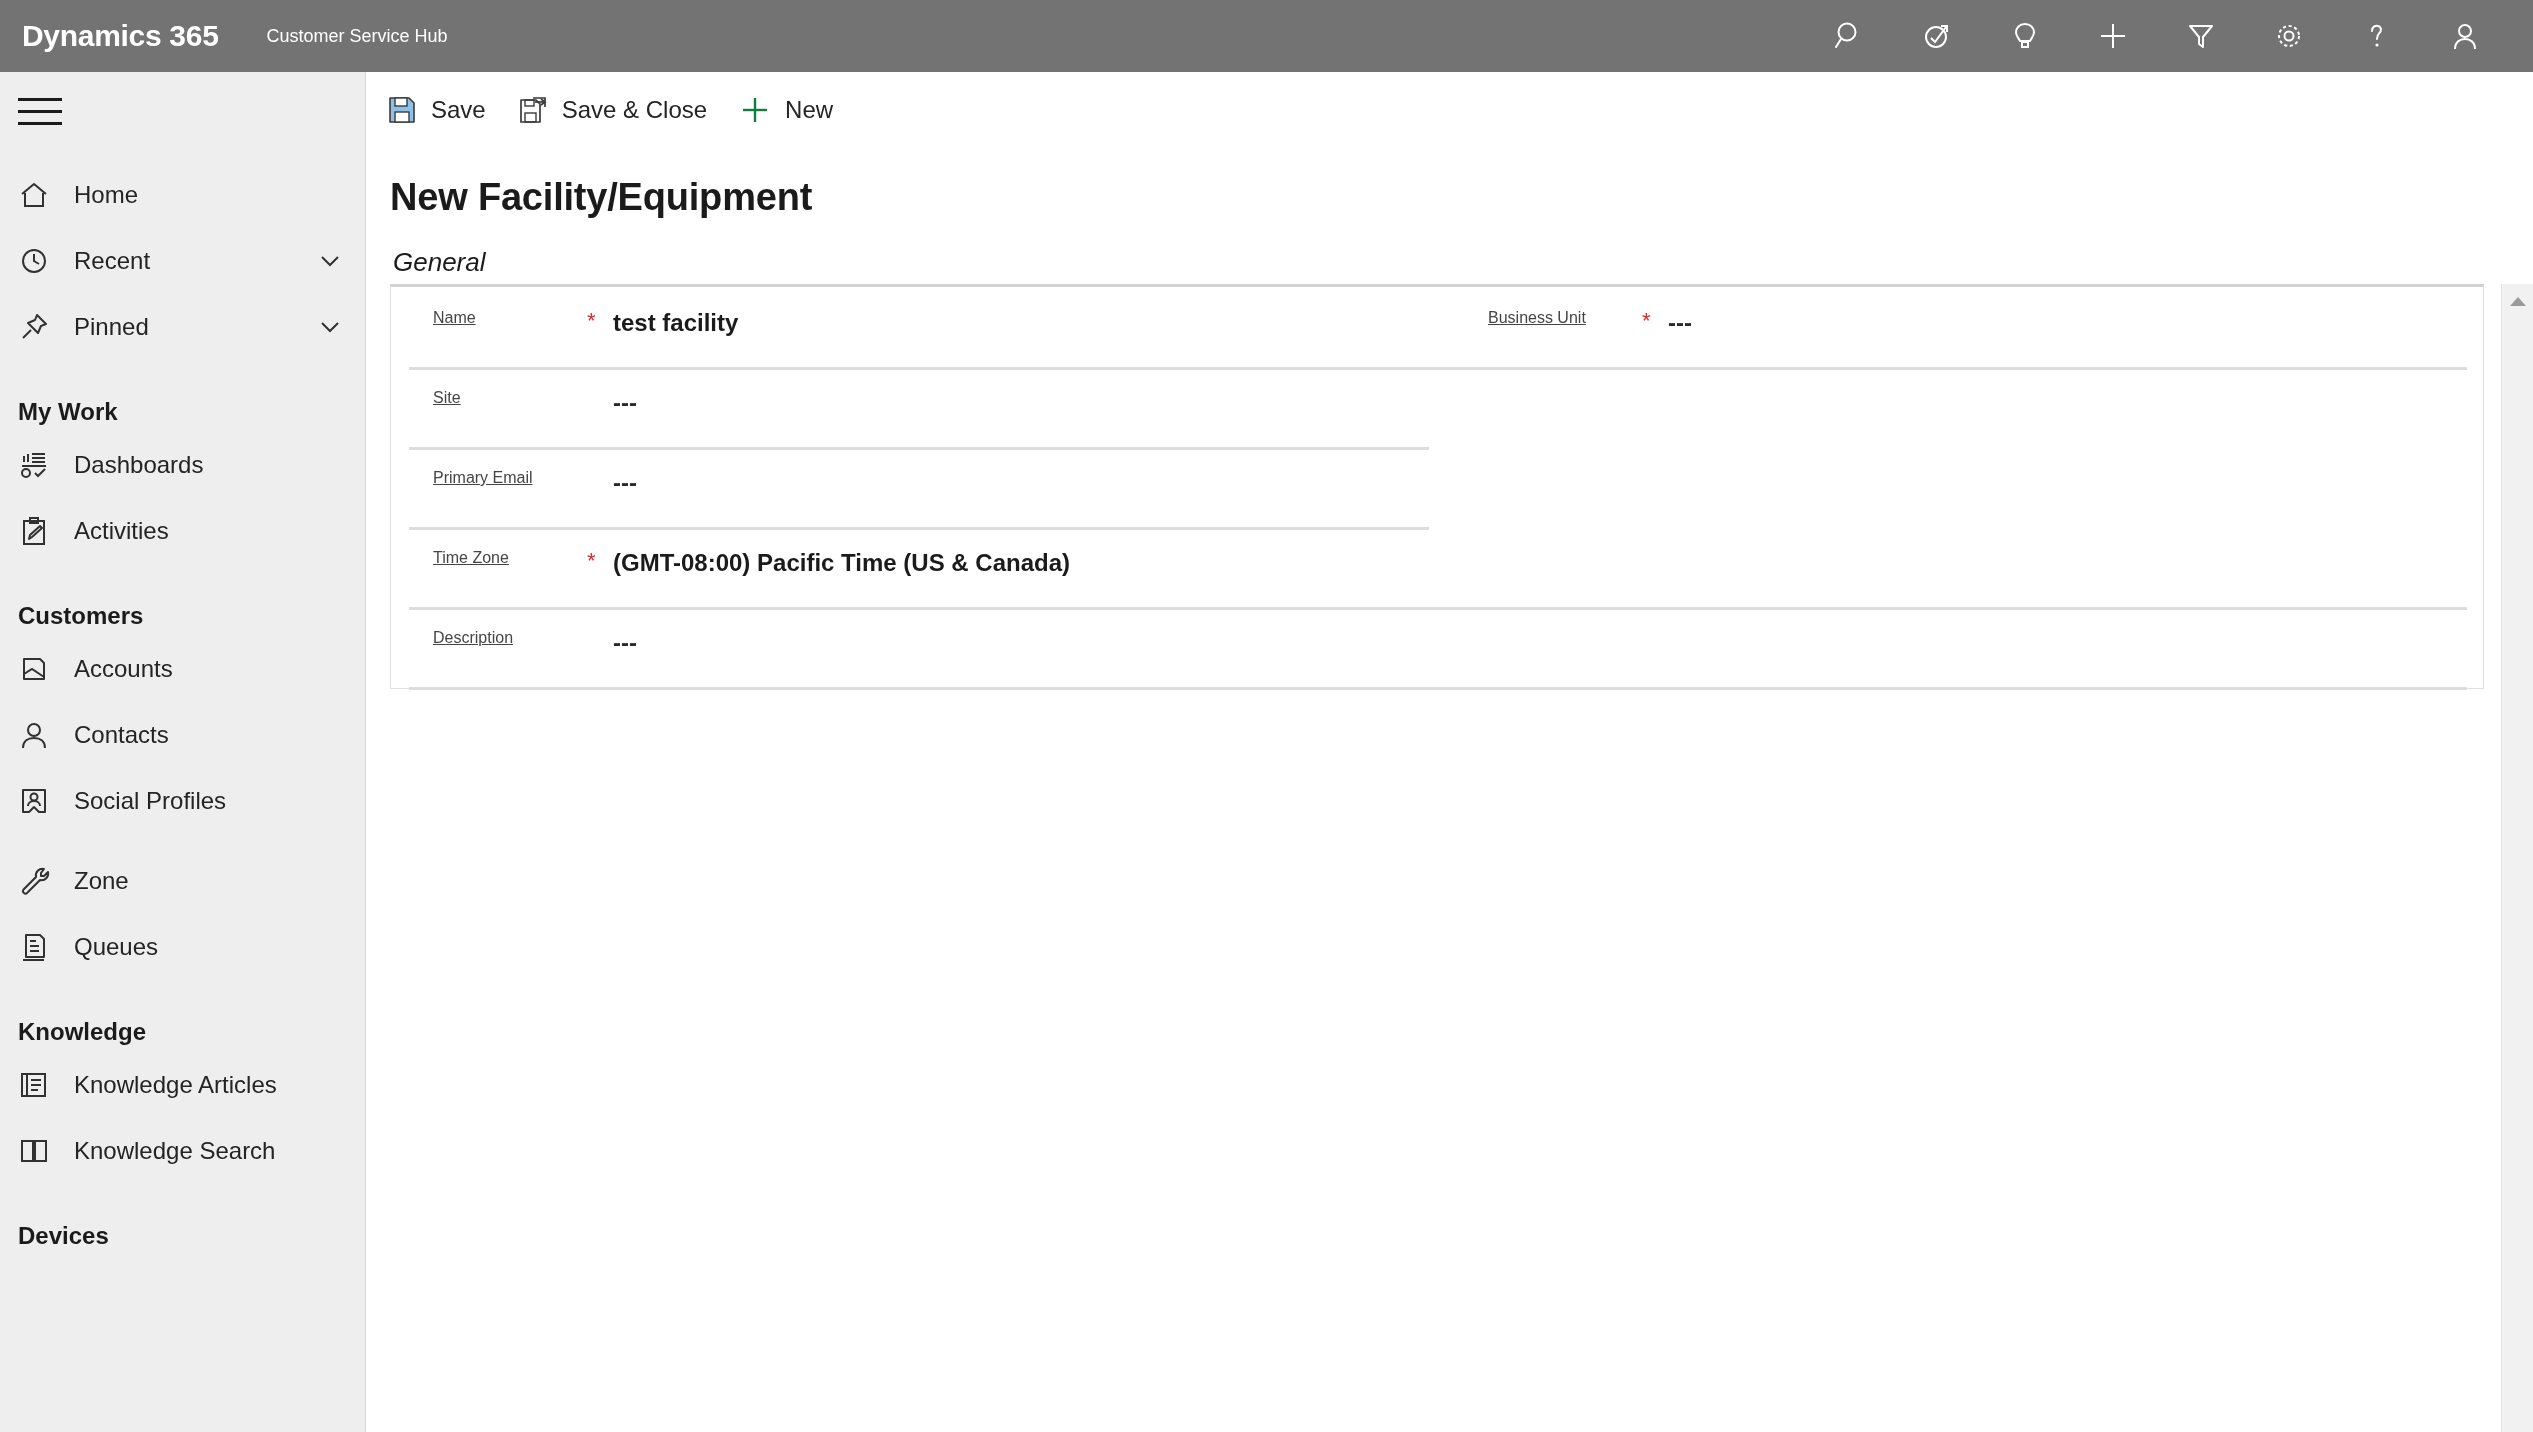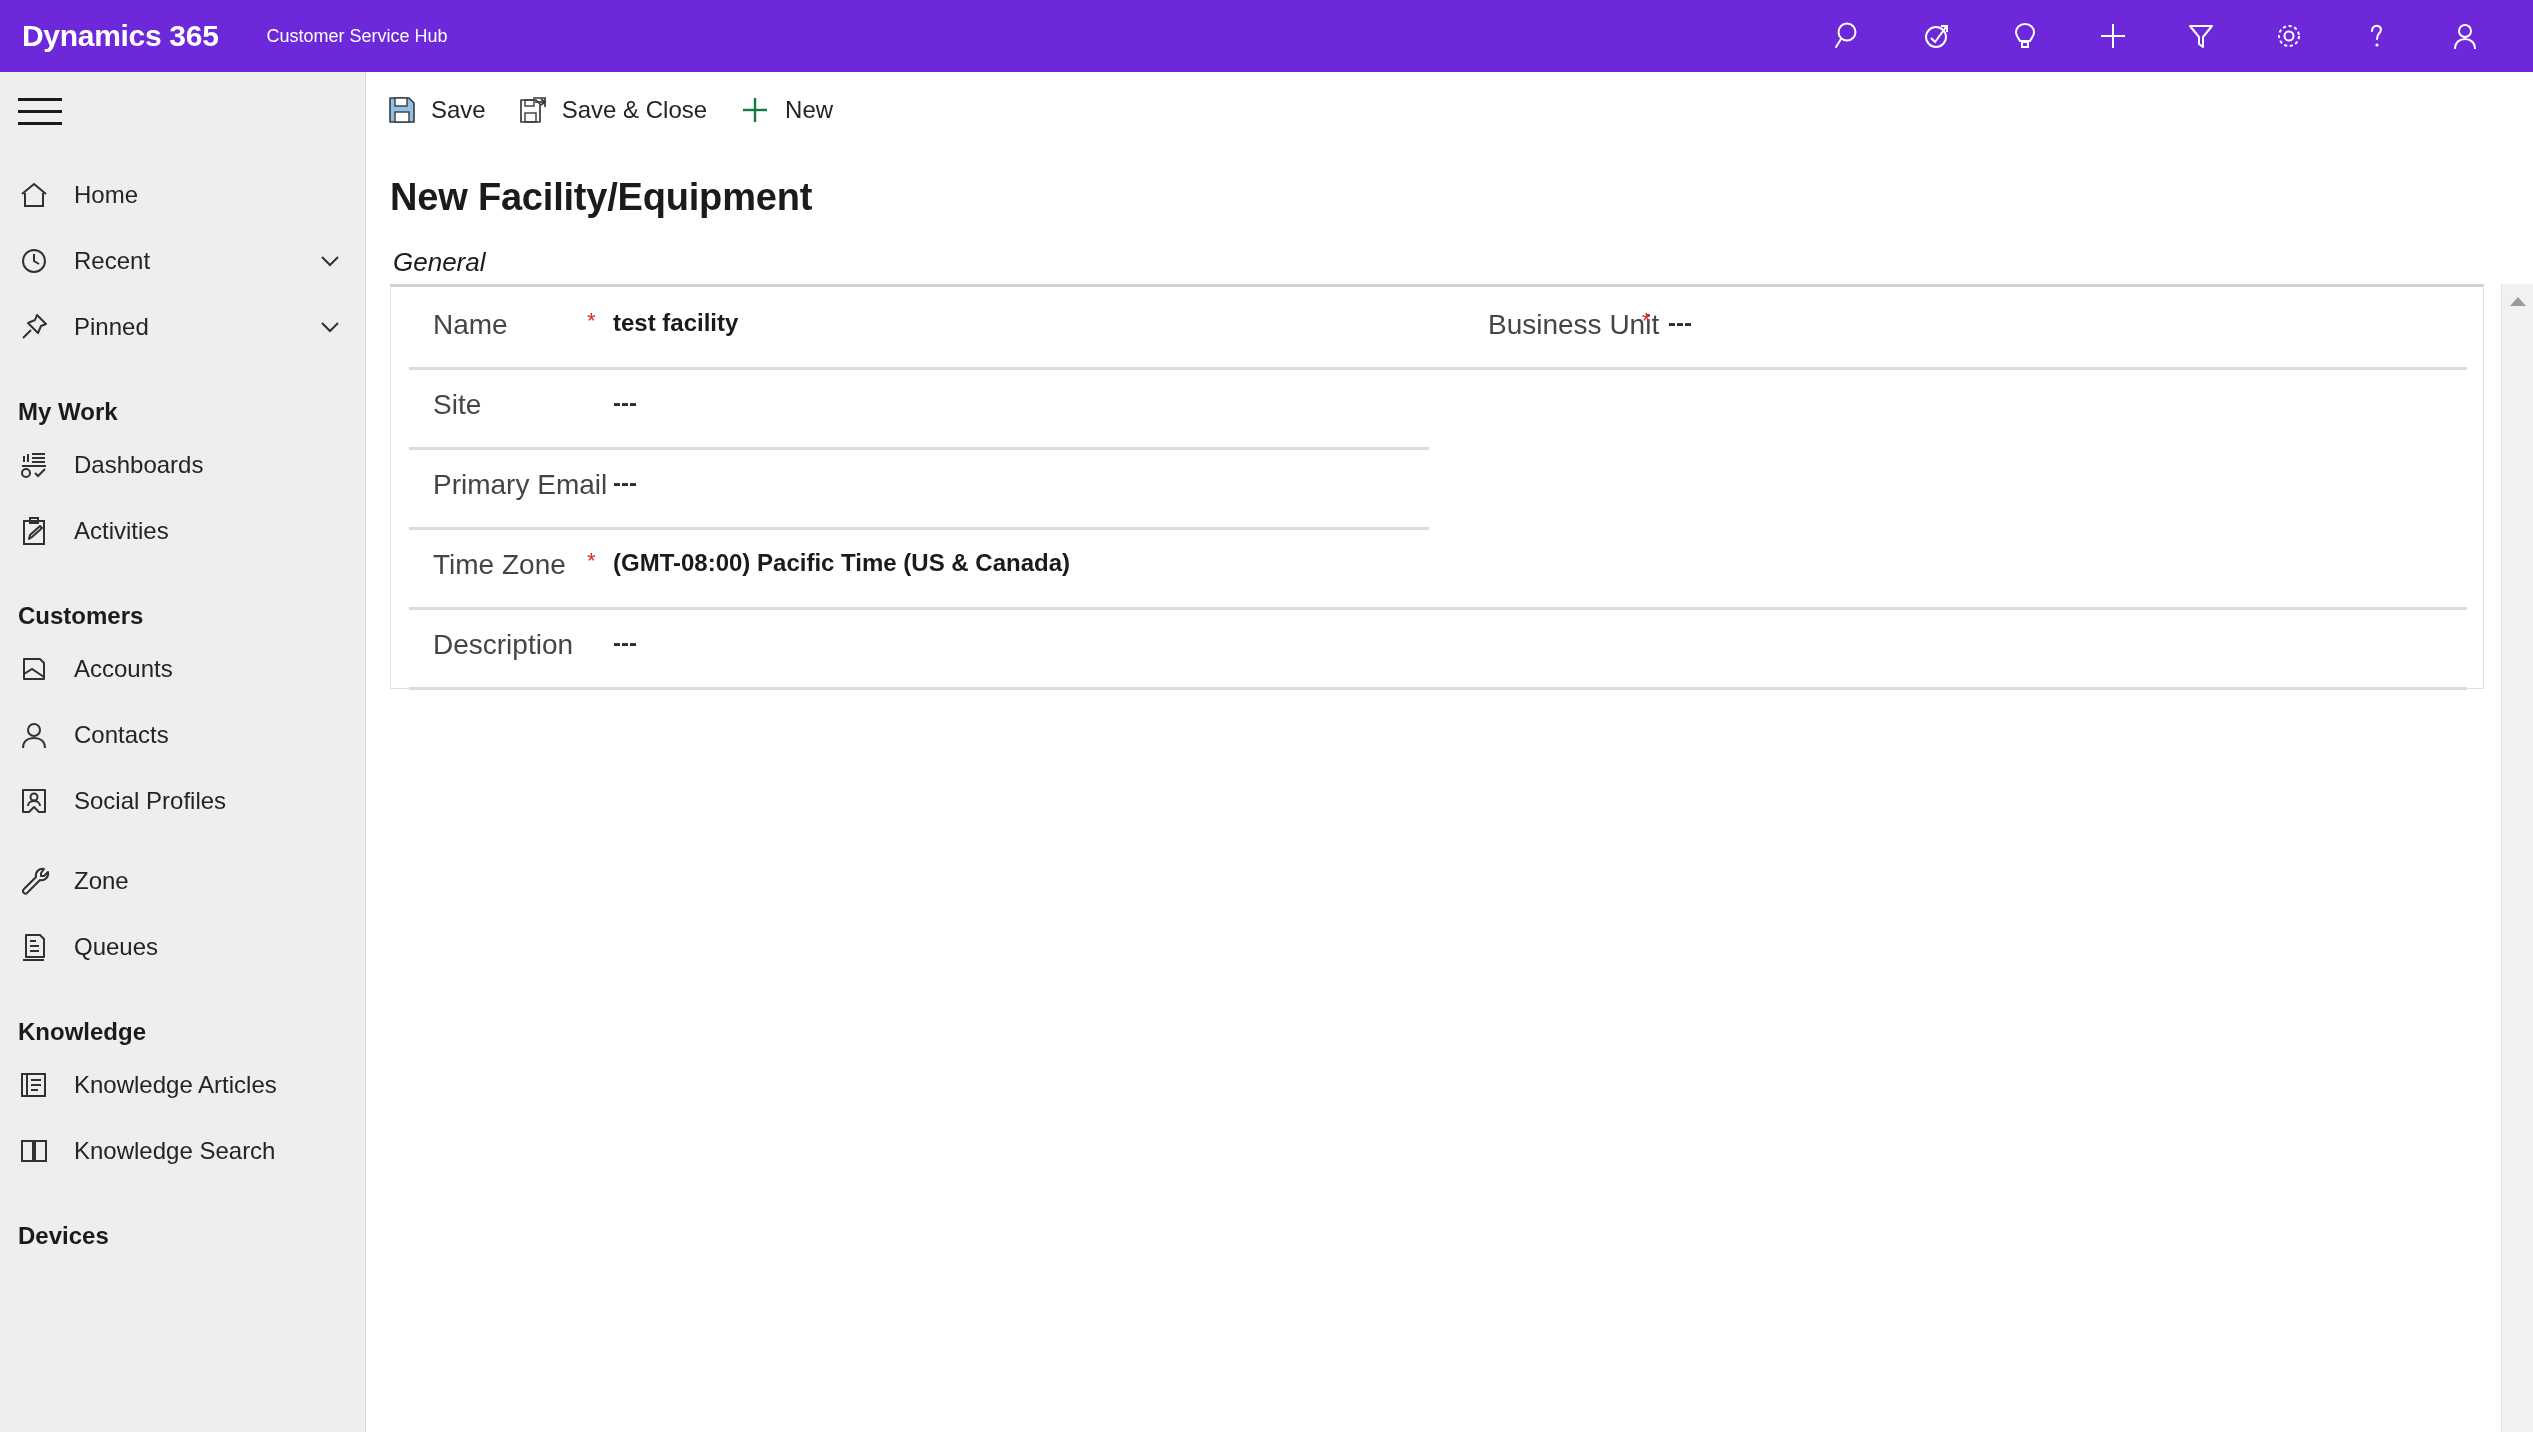--- a/index.html
+++ b/index.html
@@ -7,21 +7,21 @@
     width: 2533px; height: 1432px;
     font-family: "Liberation Sans", sans-serif;
     background: #ffffff;
     overflow: hidden;
   }
 
   
   .topbar {
     position: absolute; top: 0; left: 0;
     width: 2533px; height: 72px;
-    background: #6d28d9;
+    background: #737373;
     display: flex; align-items: center;
     color: #ffffff;
   }
   .brand {
     font-size: 30px; font-weight: bold;
     letter-spacing: -0.3px;
     margin-left: 22px;
     color: #ffffff;
   }
   .app-name {
@@ -137,23 +137,24 @@
   .fcol-left  { width: 1055px; }
   .fcol-right { width: 1035px; }
 
   .field {
     display: flex; align-items: flex-start;
     height: 80px;
     padding-top: 22px;
   }
   .f-label {
     width: 196px; min-width: 196px;
-    font-size: 28px; color: #454545;
+    font-size: 16px; color: #454545;
     padding-left: 42px;
     white-space: nowrap;
+    text-decoration: underline;
   }
   .f-req {
     width: 26px; min-width: 26px;
     color: #d92b2b; font-size: 22px;
     text-align: left; line-height: 1.1;
   }
   .f-value {
     font-size: 24px; color: #1b1b1b; font-weight: bold;
     white-space: nowrap;
   }

